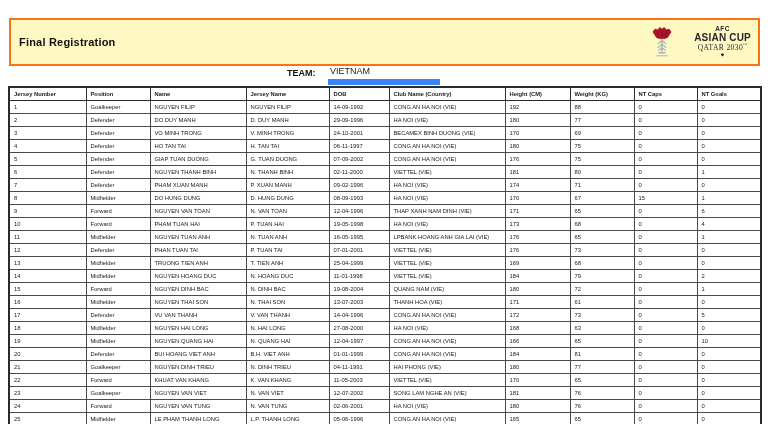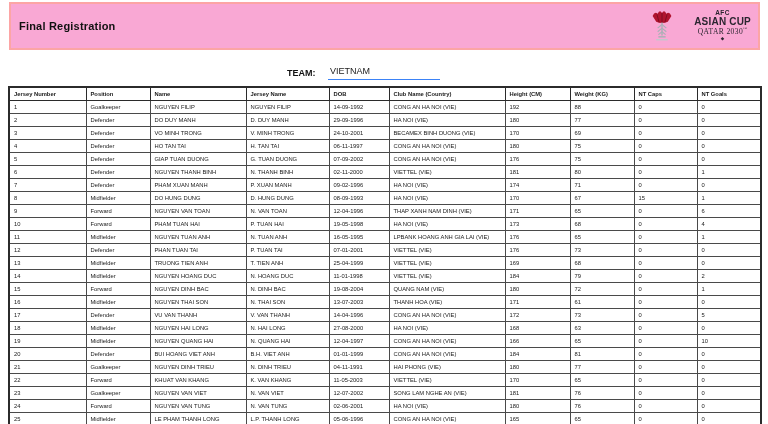--- a/index.html
+++ b/index.html
@@ -8,24 +8,24 @@
     background: #ffffff;
     font-family: "Liberation Sans", sans-serif;
     color: #1a1a1a;
     position: relative;
     overflow: hidden;
   }
 
   
   .header-box {
     position: absolute;
-    left: 9px; top: 2px;
+    left: 9px; top: 18px;
     width: 747px; height: 44px;
-    border: 2px solid #fca5a5;
-    background: #f9a8d4;
+    border: 2px solid #f97316;
+    background: #fef9c3;
   }
   .doc-title {
     position: absolute;
     left: 8px; top: 50%;
     transform: translateY(-50%);
     font-size: 11px;
     font-weight: bold;
     color: #111;
     letter-spacing: 0.2px;
   }
@@ -53,21 +53,21 @@
   
   .team-row { position: absolute; left: 0; top: 66px; width: 768px; height: 16px; }
   .team-label {
     position: absolute; left: 287px; top: 2px;
     font-size: 9px; font-weight: bold; color: #111;
   }
   .team-value {
     position: absolute; left: 328px; top: 0;
     width: 110px; height: 13px;
     font-size: 9px; color: #222;
-    border-bottom: 1px solid #3b82f6;
+    border-bottom: 6px solid #3b82f6;
     padding-left: 2px;
   }
 
   
   table.roster {
     position: absolute;
     left: 8px; top: 86px;
     width: 752px;
     border-collapse: collapse;
     table-layout: fixed;

